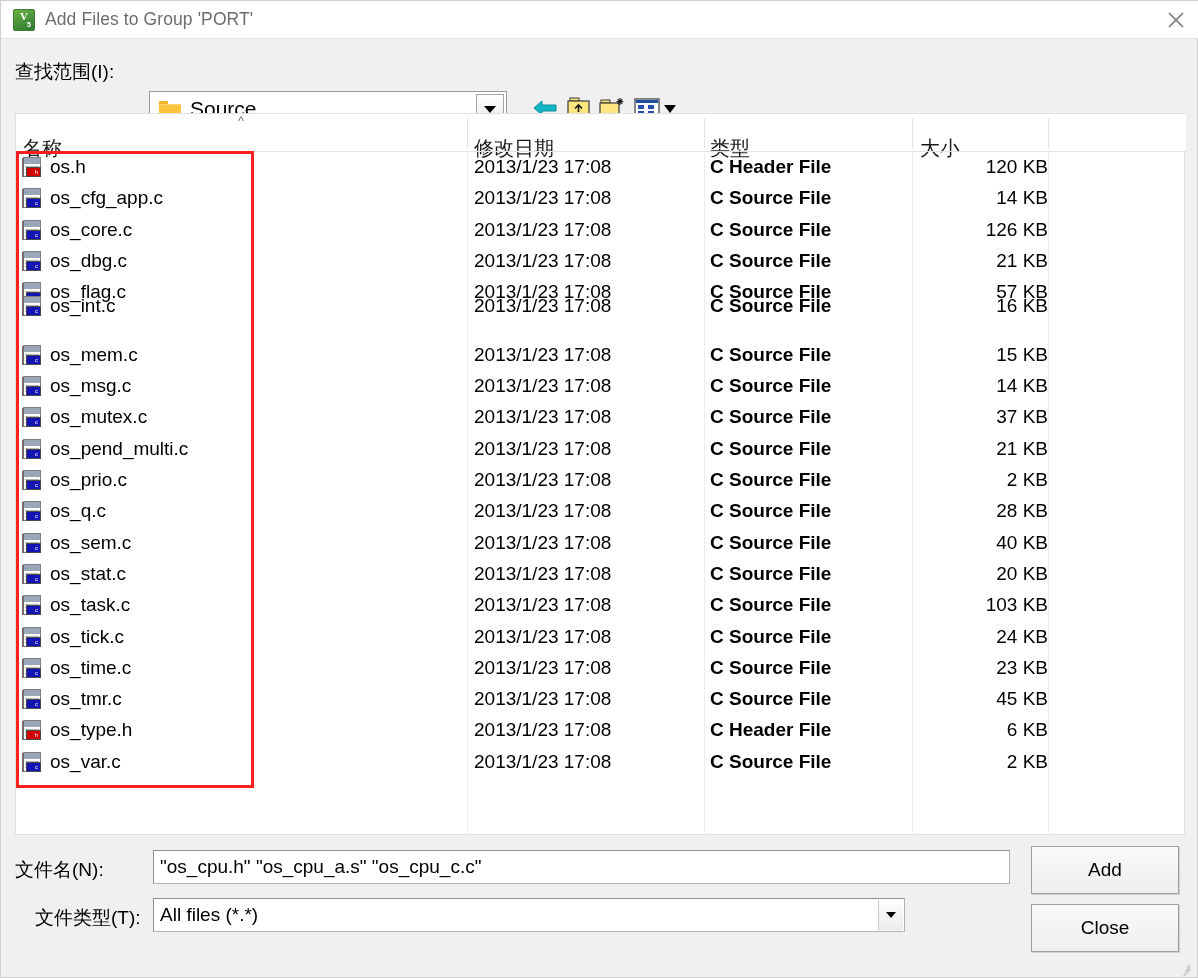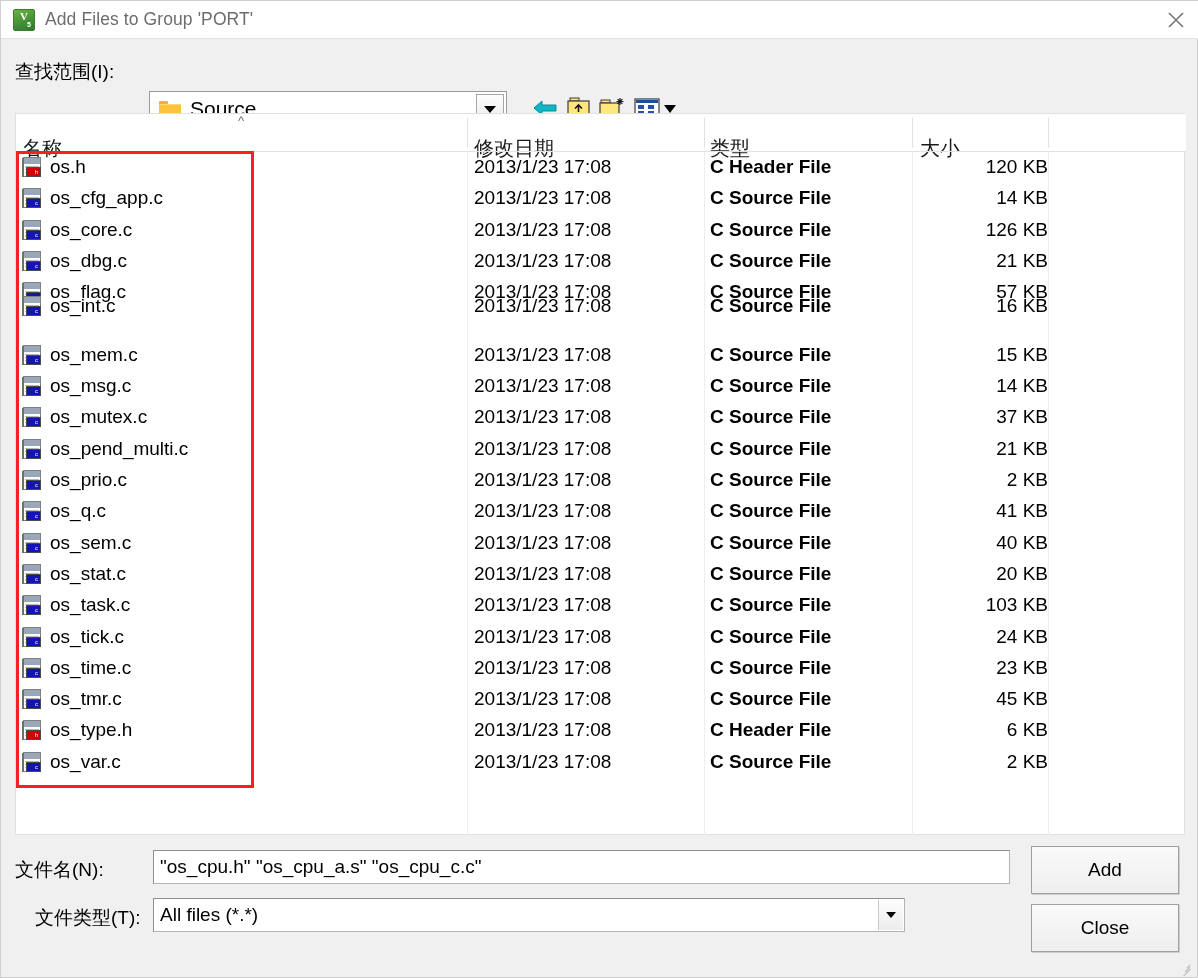--- a/index.html
+++ b/index.html
@@ -530,21 +530,21 @@
               <span class="topbar"></span>
               <span class="lines"></span>
               <span class="badge" style="background:#1414b4">
                 <span class="bl">c</span>
               </span>
             </span>
             <span>os_q.c</span>
           </div>
           <div class="c-date">2013/1/23 17:08</div>
           <div class="c-type">C Source File</div>
-          <div class="c-size">41 KB</div>
+          <div class="c-size">28 KB</div>
         </div>
         <div class="row" style="top: 375.6px;">
           <div class="c-name">
             <span class="fico">
               <span class="sheet"></span>
               <span class="shadow"></span>
               <span class="topbar"></span>
               <span class="lines"></span>
               <span class="badge" style="background:#1414b4">
                 <span class="bl">c</span>

